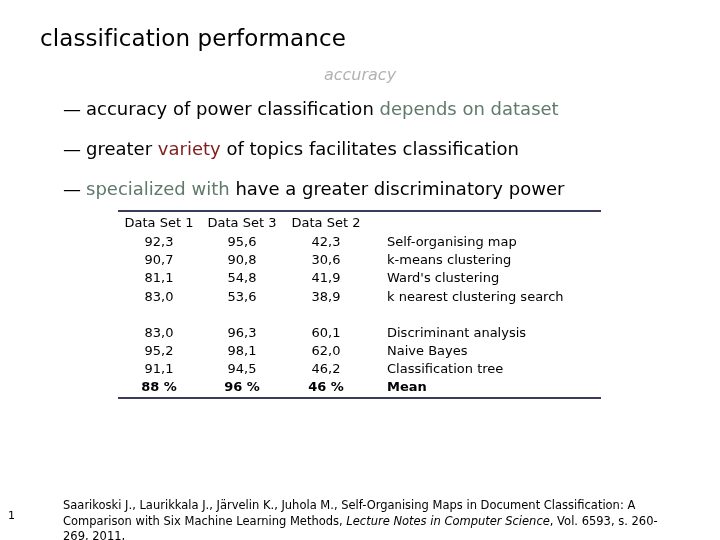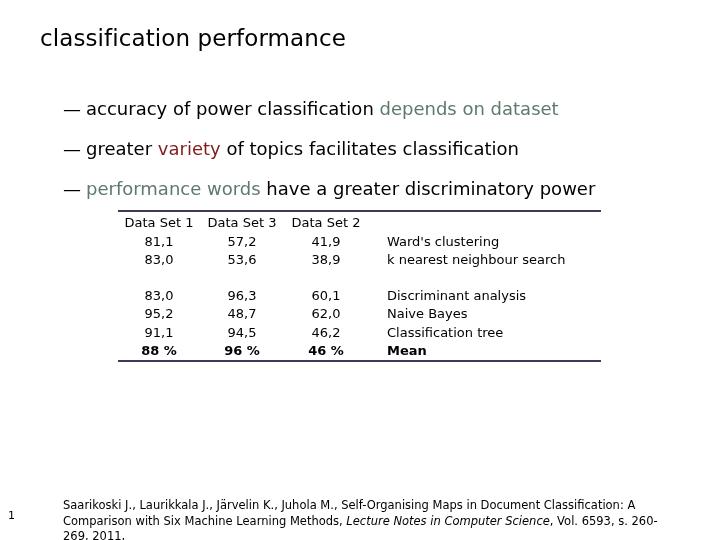--- a/index.html
+++ b/index.html
@@ -140,70 +140,83 @@
     font-size: 11px;
     color: #000000;
   }
 </style>
 </head>
 <body>
 
 <div class="slide">
 
   <div class="title">classification performance</div>
+  <div class="subtitle">accuracy</div>
 
   <div class="bullets">
 
     <div class="bullet">
       <span class="dash">—</span><span>accuracy of power classification </span><span class="hl-green">depends on dataset</span><span></span>
     </div>
 
     <div class="bullet">
       <span class="dash">—</span><span>greater </span><span class="hl-maroon">variety</span><span> of topics facilitates classification</span>
     </div>
 
     <div class="bullet">
-      <span class="dash">—</span><span></span><span class="hl-green">performance words</span><span> have a greater discriminatory power</span>
+      <span class="dash">—</span><span></span><span class="hl-green">specialized with</span><span> have a greater discriminatory power</span>
     </div>
 
   </div>
 
   <div class="table-wrap">
     <div class="rule"></div>
     <table class="perf">
       <thead>
         <tr>
           <th class="col-num">Data Set 1</th>
           <th class="col-num2">Data Set 3</th>
           <th class="col-num3">Data Set 2</th>
           <th class="col-label"></th>
         </tr>
       </thead>
       <tbody>
         <tr>
+          <td class="col-num">92,3</td>
+          <td class="col-num2">95,6</td>
+          <td class="col-num3">42,3</td>
+          <td class="col-label">Self-organising map</td>
+        </tr>
+        <tr>
+          <td class="col-num">90,7</td>
+          <td class="col-num2">90,8</td>
+          <td class="col-num3">30,6</td>
+          <td class="col-label">k-means clustering</td>
+        </tr>
+        <tr>
           <td class="col-num">81,1</td>
-          <td class="col-num2">57,2</td>
+          <td class="col-num2">54,8</td>
           <td class="col-num3">41,9</td>
           <td class="col-label">Ward's clustering</td>
         </tr>
         <tr>
           <td class="col-num tall tall-num">83,0</td>
           <td class="col-num2 tall tall-num">53,6</td>
           <td class="col-num3 tall tall-num">38,9</td>
-          <td class="col-label tall">k nearest neighbour search</td>
+          <td class="col-label tall">k nearest clustering search</td>
         </tr>
         <tr>
           <td class="col-num">83,0</td>
           <td class="col-num2">96,3</td>
           <td class="col-num3">60,1</td>
           <td class="col-label">Discriminant analysis</td>
         </tr>
         <tr>
           <td class="col-num">95,2</td>
-          <td class="col-num2">48,7</td>
+          <td class="col-num2">98,1</td>
           <td class="col-num3">62,0</td>
           <td class="col-label">Naive Bayes</td>
         </tr>
         <tr>
           <td class="col-num">91,1</td>
           <td class="col-num2">94,5</td>
           <td class="col-num3">46,2</td>
           <td class="col-label">Classification tree</td>
         </tr>
         <tr class="mean">

